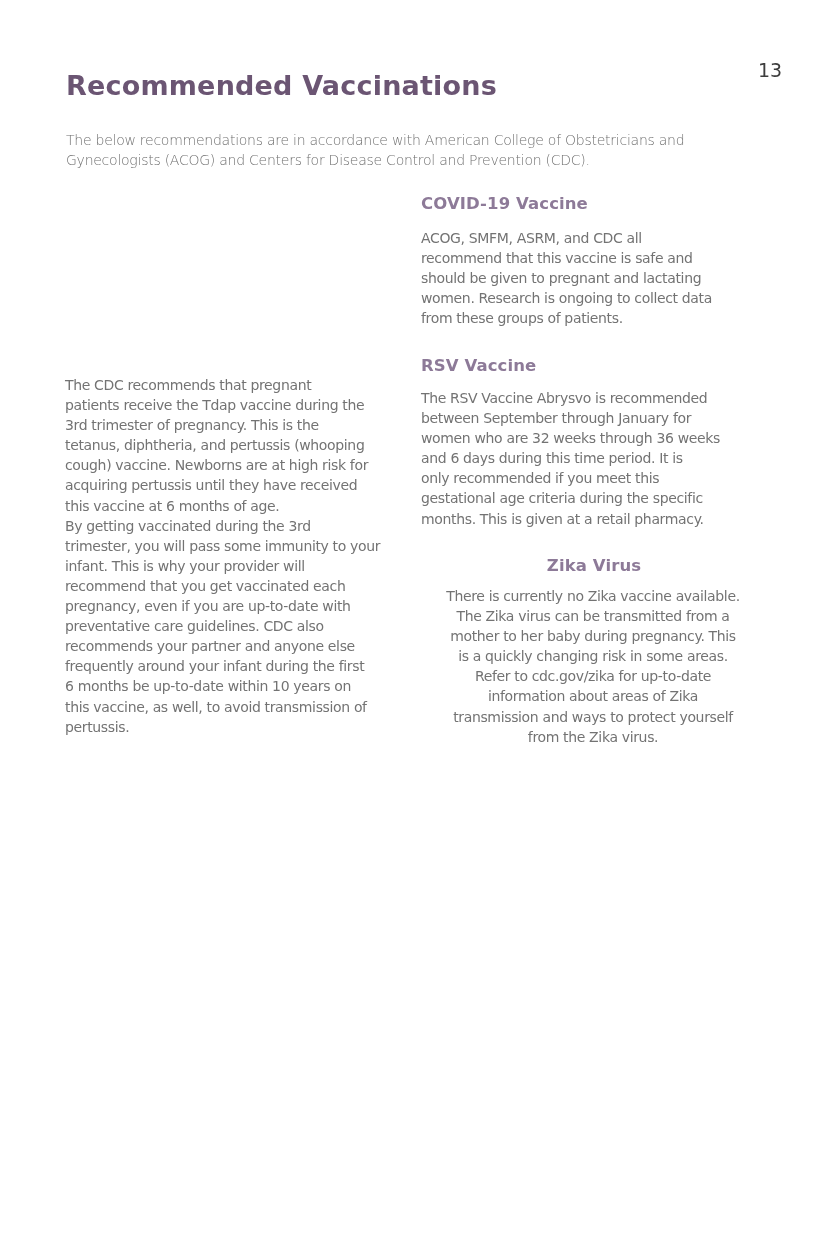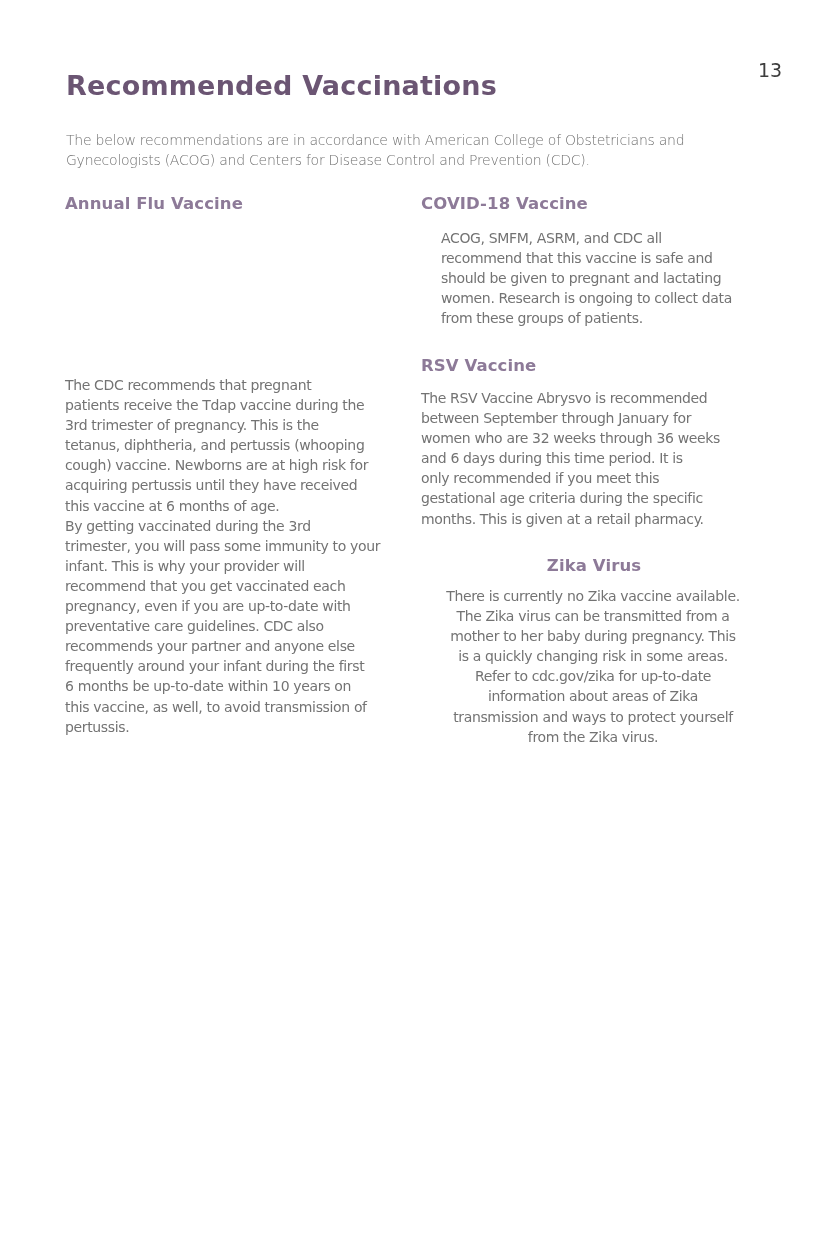--- a/index.html
+++ b/index.html
@@ -67,37 +67,36 @@
       color: #737373;
       font-family: "DejaVu Sans", sans-serif;
       letter-spacing: -0.35px;
       white-space: pre-line;
     }
     #sec-flu { left: 65px; top: 194px; width: 345px; }
     #sec-flu p { margin-top: 10px; }
     #sec-tdap { left: 65px; top: 365px; width: 345px; }
     #sec-tdap p { margin-top: 10px; }
     #sec-covid { left: 421px; top: 194px; width: 340px; }
-    #sec-covid p { margin-top: 15px; margin-left: 20px; }
+    #sec-covid p { margin-top: 15px; }
     #sec-rsv { left: 421px; top: 356px; width: 340px; }
     #sec-rsv p { margin-top: 13px; }
     #sec-zika { left: 424px; top: 556px; width: 340px; text-align: center; }
     #sec-zika p { margin-top: 11px; margin-left: -2px; }
   </style>
 </head>
 <body>
 
 <div class="page-number">13</div>
 
 <h1 class="page-title">Recommended Vaccinations</h1>
 
 <p class="intro">The below recommendations are in accordance with American College of Obstetricians and Gynecologists (ACOG) and Centers for Disease Control and Prevention (CDC).</p>
 
 <div class="section" id="sec-flu">
-  <h2>Annual Flu Vaccine</h2>
 </div>
 
 <div class="section" id="sec-tdap">
   <p>The CDC recommends that pregnant
 patients receive the Tdap vaccine during the
 3rd trimester of pregnancy. This is the
 tetanus, diphtheria, and pertussis (whooping
 cough) vaccine. Newborns are at high risk for
 acquiring pertussis until they have received
 this vaccine at 6 months of age.
@@ -108,21 +107,21 @@
 pregnancy, even if you are up-to-date with
 preventative care guidelines. CDC also
 recommends your partner and anyone else
 frequently around your infant during the first
 6 months be up-to-date within 10 years on
 this vaccine, as well, to avoid transmission of
 pertussis.</p>
 </div>
 
 <div class="section" id="sec-covid">
-  <h2>COVID-18 Vaccine</h2>
+  <h2>COVID-19 Vaccine</h2>
   <p>ACOG, SMFM, ASRM, and CDC all
 recommend that this vaccine is safe and
 should be given to pregnant and lactating
 women. Research is ongoing to collect data
 from these groups of patients.</p>
 </div>
 
 <div class="section" id="sec-rsv">
   <h2>RSV Vaccine</h2>
   <p>The RSV Vaccine Abrysvo is recommended

